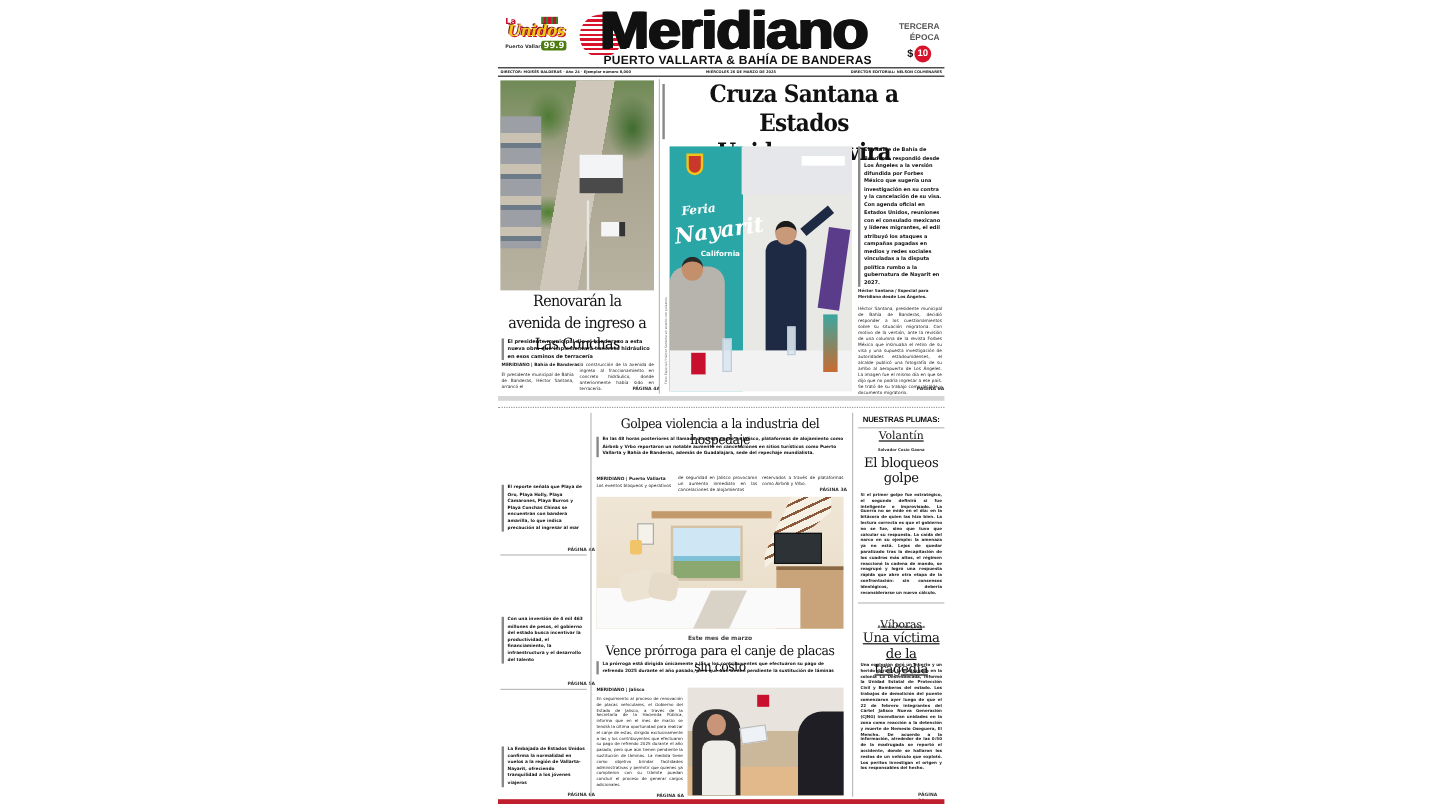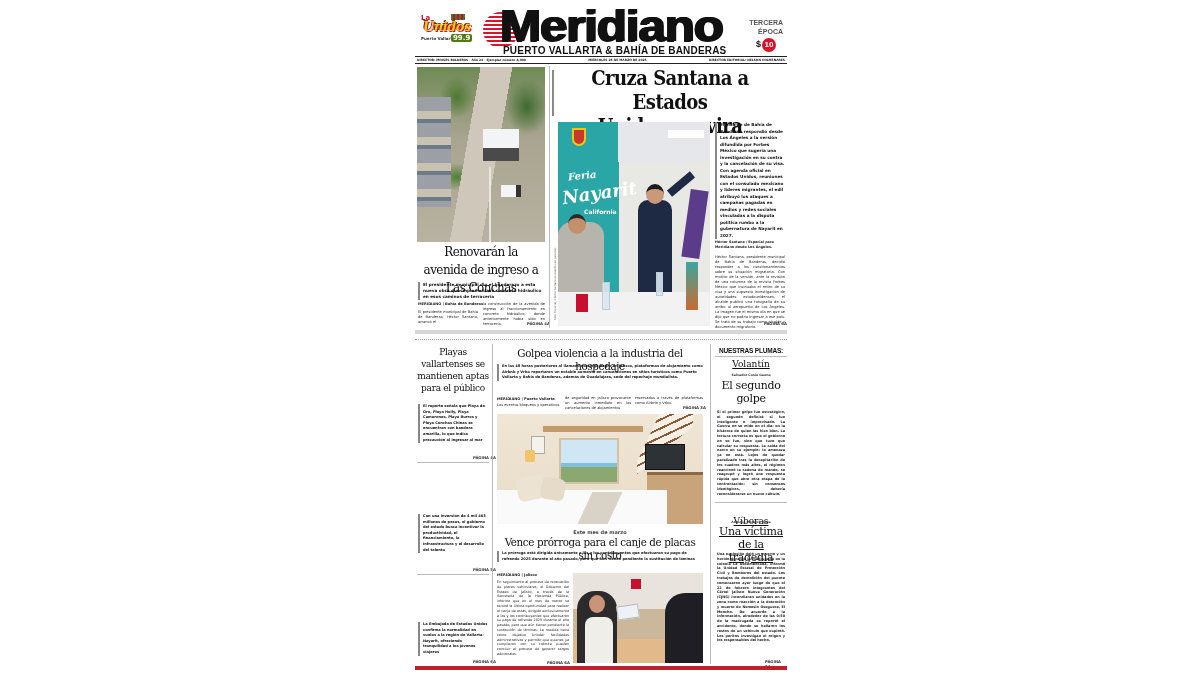--- a/index.html
+++ b/index.html
@@ -199,21 +199,20 @@
   </div>
 
   <div class="dek dek-cruza">El alcalde de Bahía de Banderas respondió desde Los Ángeles a la versión difundida por Forbes México que sugería una investigación en su contra y la cancelación de su visa. Con agenda oficial en Estados Unidos, reuniones con el consulado mexicano y líderes migrantes, el edil atribuyó los ataques a campañas pagadas en medios y redes sociales vinculadas a la disputa política rumbo a la gubernatura de Nayarit en 2027.</div>
   <div class="byline byline-cruza">Héctor Santana / Especial para Meridiano desde Los Ángeles.</div>
   <div class="body body-cruza">Héctor Santana, presidente municipal de Bahía de Banderas, decidió responder a los cuestionamientos sobre su situación migratoria. Con motivo de la versión, ante la revisión de una columna de la revista Forbes México que insinuaba el retiro de su visa y una supuesta investigación de autoridades estadounidenses, el alcalde publicó una fotografía de su arribo al aeropuerto de Los Ángeles. La imagen fue el mismo día en que se dijo que no podría ingresar a ese país. Se trató de su trabajo como alcalde y documento migratorio.</div>
   <div class="pagina pagina-cruza">PÁGINA 6A</div>
 
   <div class="gray-bar"></div>
   <div class="dotted"></div>
 
-  <div class="h-left" style="top:346px;">Playas vallartenses se mantienen aptas para el público</div>
   <div class="dek-small" style="top:404px;">El reporte señala que Playa de Oro, Playa Holly, Playa Camarones, Playa Burros y Playa Conchas Chinas se encuentran con bandera amarilla, lo que indica precaución al ingresar al mar</div>
   <div class="pagina" style="left:58px; top:455px;">PÁGINA 4A</div>
   <div class="hline" style="left:2px; top:462px; width:72px;"></div>
 
   <div class="dek-small" style="top:514px;">Con una inversión de 4 mil 463 millones de pesos, el gobierno del estado busca incentivar la productividad, el financiamiento, la infraestructura y el desarrollo del talento</div>
   <div class="pagina" style="left:58px; top:567px;">PÁGINA 5A</div>
   <div class="hline" style="left:2px; top:574px; width:72px;"></div>
 
   <div class="dek-small" style="top:622px;">La Embajada de Estados Unidos confirma la normalidad en vuelos a la región de Vallarta-Nayarit, ofreciendo tranquilidad a los jóvenes viajeros</div>
   <div class="pagina" style="left:58px; top:659px;">PÁGINA 6A</div>
@@ -259,21 +258,21 @@
     <div class="client"></div>
   </div>
 
   <div class="vline" style="left:295px; top:344px; height:320px;"></div>
 
   <div class="plumas">NUESTRAS PLUMAS:</div>
   <div class="hline" style="left:300px; top:356px; width:72px;"></div>
 
   <div class="col-name" style="top:359px;">Volantín</div>
   <div class="col-author" style="top:373px;">Salvador Cosío Gaona</div>
-  <div class="col-h" style="top:379px;">El segundo golpe</div>
+  <div class="col-h" style="top:379px;">El bloqueos golpe</div>
   <div class="body body-right" style="top:410px;">Si el primer golpe fue estratégico, el segundo definirá si fue inteligente o improvisado. La Guerra no se mide en el día: en la bitácora de quien las hizo bien. La lectura correcta es que el gobierno no se fue, sino que tuvo que calcular su respuesta. La caída del narco en su ejemplo: la amenaza ya no está. Lejos de quedar paralizado tras la decapitación de los cuadros más altos, el régimen reaccionó la cadena de mando, se reagrupó y logró una respuesta rápida que abre otra etapa de la confrontación: sin consensos ideológicos, debería reconsiderarse un nuevo cálculo.</div>
   <div class="hline" style="left:300px; top:502px; width:72px;"></div>
 
   <div class="col-name" style="top:516px;">Víboras</div>
   <div class="col-author" style="top:520px;">Antonio Morales Vega</div>
   <div class="col-h" style="top:525px;text-decoration:underline;">Una víctima de la tragedia</div>
   <div class="body body-right" style="top:552px;">Una explosión dejó un muerto y un herido durante la madrugada en la colonia La Desembocada, informó la Unidad Estatal de Protección Civil y Bomberos del estado. Los trabajos de demolición del puente comenzaron ayer luego de que el 22 de febrero integrantes del Cártel Jalisco Nueva Generación (CJNG) incendiaran unidades en la zona como reacción a la detención y muerte de Nemesio Oseguera, El Mencho. De acuerdo a la información, alrededor de las 0:50 de la madrugada se reportó el accidente, donde se hallaron los restos de un vehículo que explotó. Los peritos investigan el origen y los responsables del hecho.</div>
   <div class="pagina" style="left:350px; top:659px;">PÁGINA 3A</div>
 
   <div class="bottom-bar"></div>

